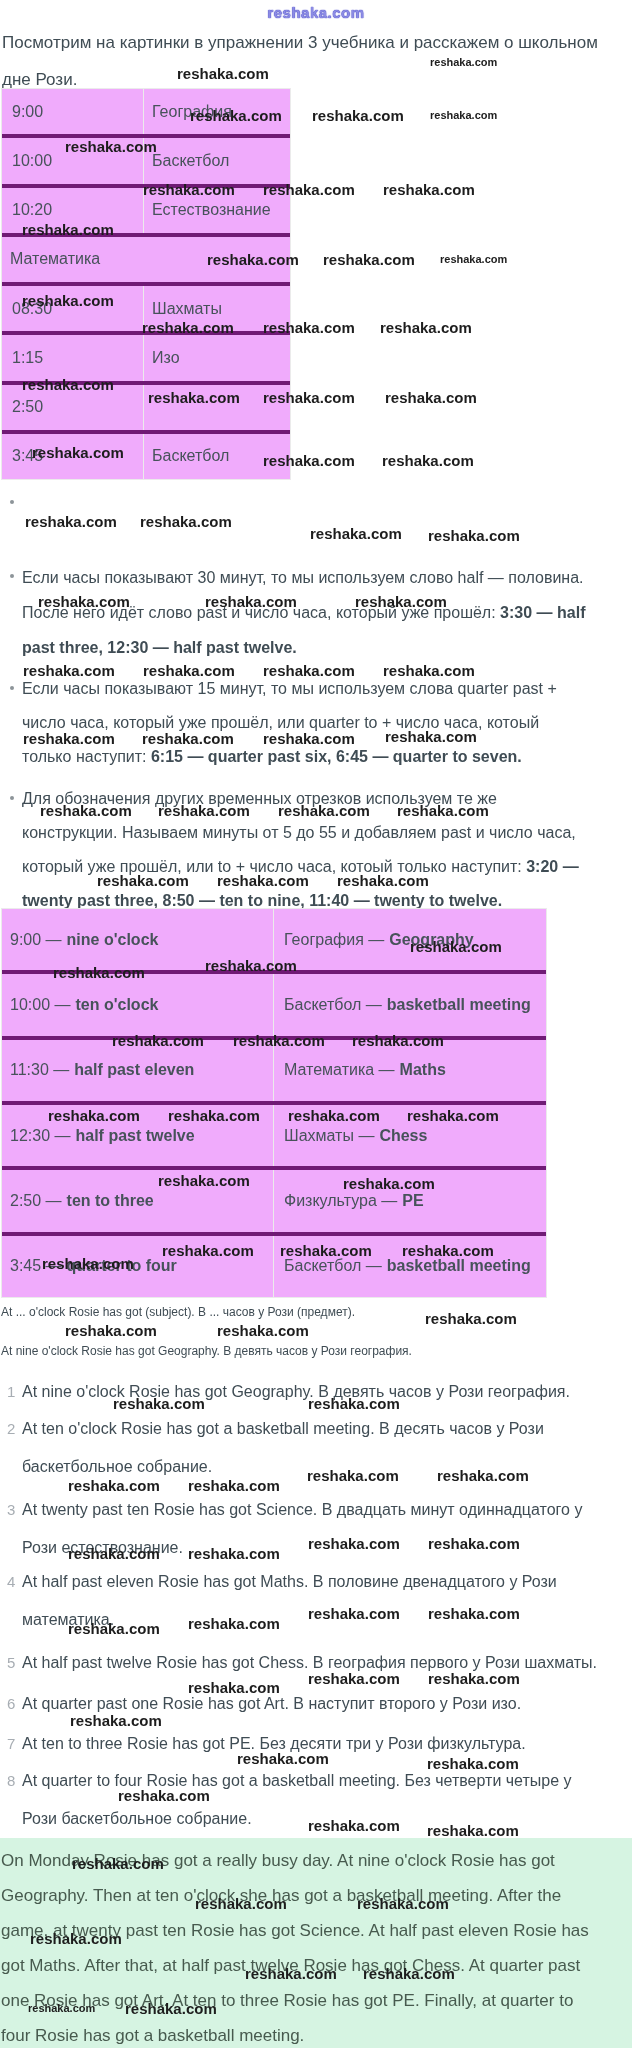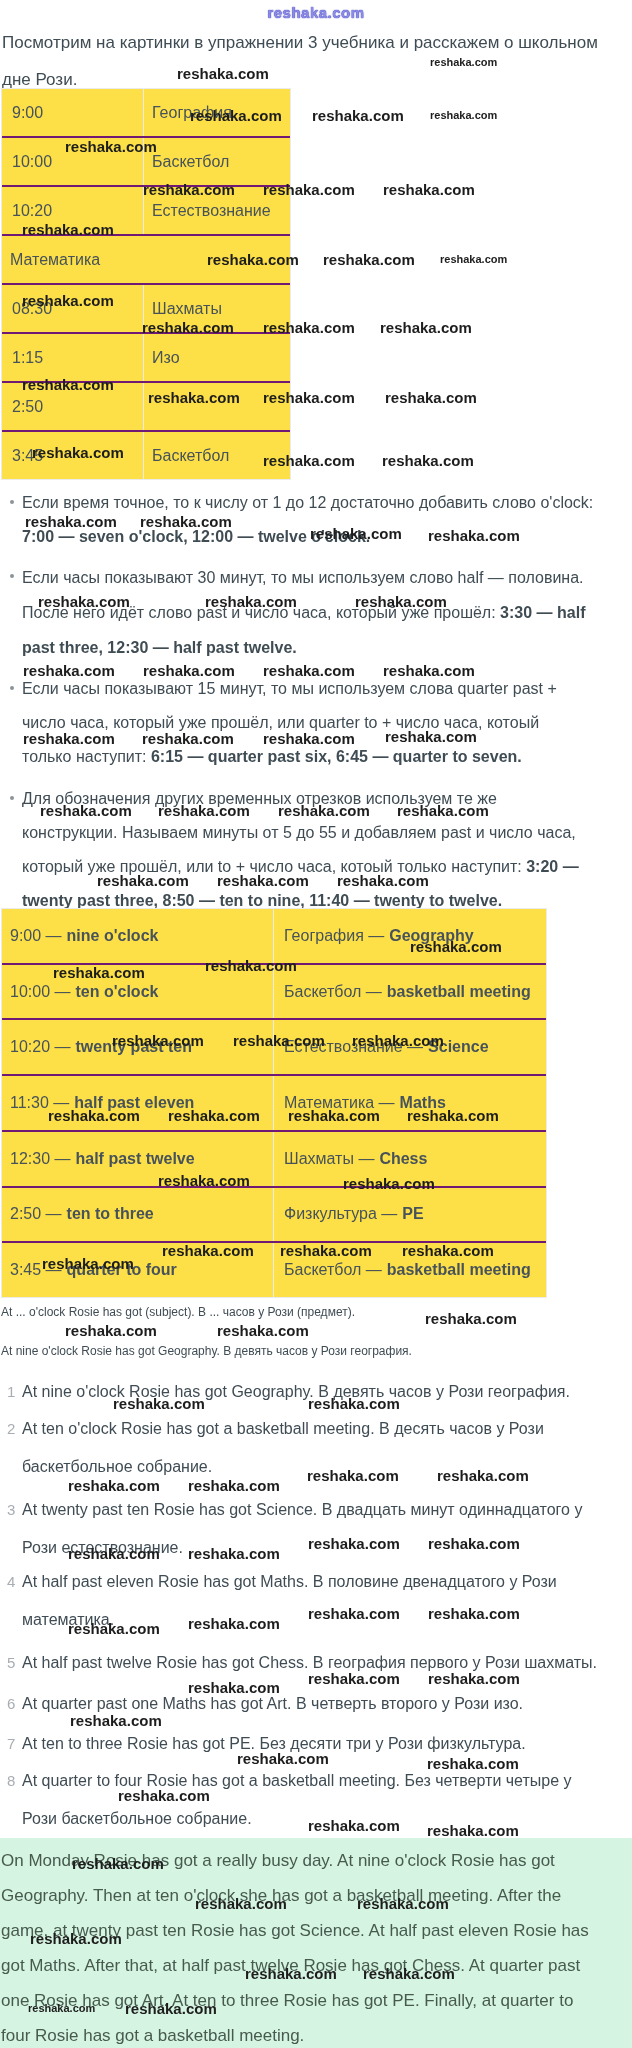--- a/index.html
+++ b/index.html
@@ -5,22 +5,22 @@
   html,body{margin:0;padding:0;background:#fff}
   body{width:632px;height:2048px;overflow:hidden;font-family:"Liberation Sans",sans-serif}
   #page{position:relative;width:632px;height:2048px;background:#fff}
 
   .logo{position:absolute;top:4px;left:0;right:0;text-align:center;font-size:15px;font-weight:bold;
         letter-spacing:.5px;color:#8c8ce4;text-shadow:0 0 1px #3d3dc4,0 0 1px #3d3dc4;z-index:3}
 
   .intro{position:absolute;top:24px;left:2px;width:628px;font-size:17px;line-height:37px;color:#3f4c54}
 
   .tbl{position:absolute;left:1px;border:1px solid #ebebeb;display:flex;flex-direction:column;
-       color:#47525a;font-size:16px;background:#fde047;box-sizing:border-box}
-  .tbl .row{flex:1;display:flex;border-top:2px solid #701a75}
+       color:#47525a;font-size:16px;background:#f0abfc;box-sizing:border-box}
+  .tbl .row{flex:1;display:flex;border-top:4px solid #701a75}
   .tbl .row:first-child{border-top:none}
   .tbl .cell{display:flex;align-items:center;padding-left:10px;box-sizing:border-box;white-space:nowrap}
   #table1{top:88px;width:290px;height:392px}
   #table1 .c1{width:142px;border-right:1px solid #ebebeb}
   #table1 .c2{flex:1;padding-left:8px}
   #table2{top:908px;width:546px;height:390px}
   #table2 .c1{width:272px;border-right:1px solid #ebebeb;padding-left:8px}
   #table2 .c2{flex:1;padding-left:10px}
   .tbl b{font-weight:bold;margin-left:5px}
 
@@ -81,21 +81,21 @@
       </div>
     <div class="row">
         <div class="cell c1">2:50</div>
       </div>
     <div class="row">
         <div class="cell c1">3:45</div>
         <div class="cell c2">Баскетбол</div>
       </div>
   </div>
 
-  <div class="rule" id="rule1"><span class="dot"></span><span>Если время точное, то к числу от 1 до 12 достаточно добавить слово o'clock:<br><b>7:00 — seven o'clock, 12:00 — twelve o'clock.</b></span></div>
+  <div class="rule" id="rule1"><span class="dot"></span></div>
   <div class="rule" id="rule2"><span class="dot"></span><span>Если часы показывают 30 минут, то мы используем слово half — половина.<br>После него идёт слово past и число часа, который уже прошёл: <b>3:30 — half</b><br><b>past three, 12:30 — half past twelve.</b></span></div>
   <div class="rule" id="rule3"><span class="dot"></span><span>Если часы показывают 15 минут, то мы используем слова quarter past +<br>число часа, который уже прошёл, или quarter to + число часа, котоый<br>только наступит: <b>6:15 — quarter past six, 6:45 — quarter to seven.</b></span></div>
   <div class="rule" id="rule4"><span class="dot"></span><span>Для обозначения других временных отрезков используем те же<br>конструкции. Называем минуты от 5 до 55 и добавляем past и число часа,<br>который уже прошёл, или to + число часа, котоый только наступит: <b>3:20 —</b><br><b>twenty past three, 8:50 — ten to nine, 11:40 — twenty to twelve.</b></span></div>
 
   <div class="tbl" id="table2">
     <div class="row">
         <div class="cell c1">
           <span>9:00 —</span>
           <b>nine o'clock</b>
         </div>
@@ -109,30 +109,20 @@
           <span>10:00 —</span>
           <b>ten o'clock</b>
         </div>
         <div class="cell c2">
           <span>Баскетбол —</span>
           <b>basketball meeting</b>
         </div>
       </div>
     <div class="row">
         <div class="cell c1">
-          <span>10:20 —</span>
-          <b>twenty past ten</b>
-        </div>
-        <div class="cell c2">
-          <span>Естествознание —</span>
-          <b>Science</b>
-        </div>
-      </div>
-    <div class="row">
-        <div class="cell c1">
           <span>11:30 —</span>
           <b>half past eleven</b>
         </div>
         <div class="cell c2">
           <span>Математика —</span>
           <b>Maths</b>
         </div>
       </div>
     <div class="row">
         <div class="cell c1">
@@ -184,21 +174,21 @@
   <div class="answer" id="a4">
       <span class="num">4</span>
       <span class="txt">At half past eleven Rosie has got Maths. В половине двенадцатого у Рози<br>математика.</span>
     </div>
   <div class="answer" id="a5">
       <span class="num">5</span>
       <span class="txt">At half past twelve Rosie has got Chess. В география первого у Рози шахматы.</span>
     </div>
   <div class="answer" id="a6">
       <span class="num">6</span>
-      <span class="txt">At quarter past one Maths has got Art. В четверть второго у Рози изо.</span>
+      <span class="txt">At quarter past one Rosie has got Art. В наступит второго у Рози изо.</span>
     </div>
   <div class="answer" id="a7">
       <span class="num">7</span>
       <span class="txt">At ten to three Rosie has got PE. Без десяти три у Рози физкультура.</span>
     </div>
   <div class="answer" id="a8">
       <span class="num">8</span>
       <span class="txt">At quarter to four Rosie has got a basketball meeting. Без четверти четыре у<br>Рози баскетбольное собрание.</span>
     </div>
 

